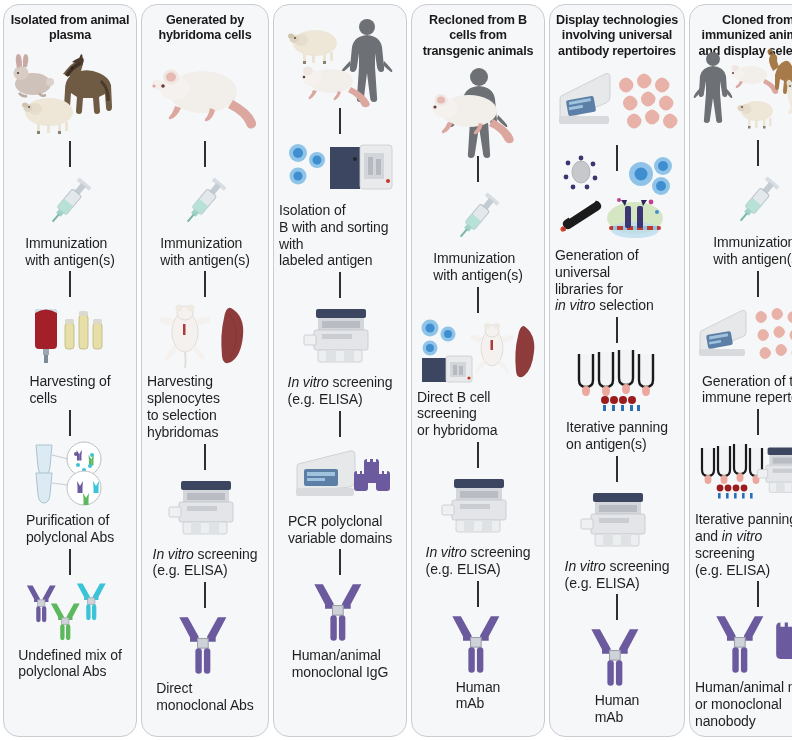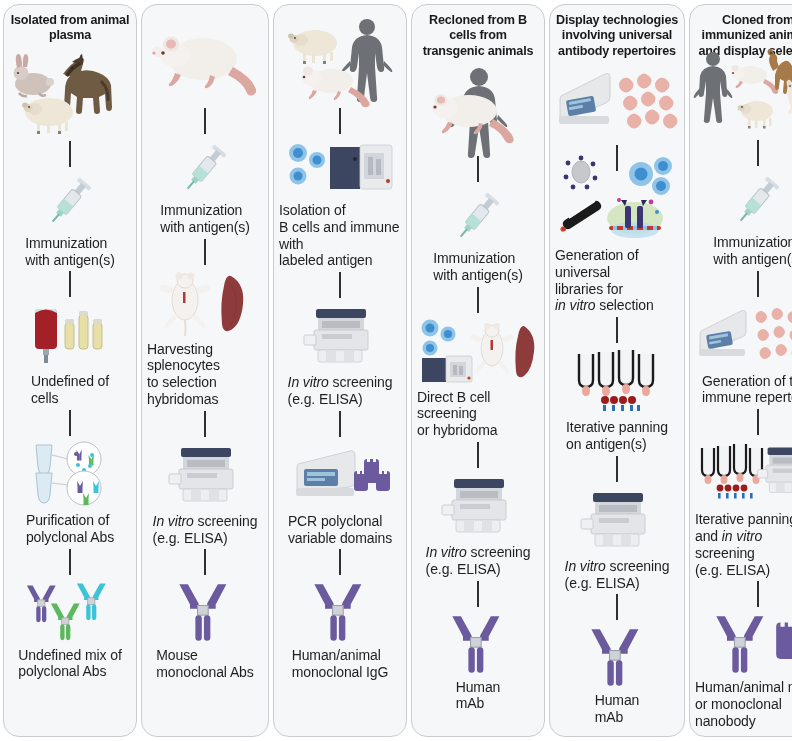--- a/index.html
+++ b/index.html
@@ -167,21 +167,21 @@
             <rect x="38" y="20" width="9" height="26" rx="3" fill="#e7dfa8" stroke="#bdb47e" stroke-width="0.8"></rect>
             <rect x="38" y="16" width="9" height="5" rx="1.5" fill="#dcd9cf"></rect>
             <rect x="52" y="12" width="9" height="34" rx="3" fill="#e7dfa8" stroke="#bdb47e" stroke-width="0.8"></rect>
             <rect x="52" y="8" width="9" height="5" rx="1.5" fill="#dcd9cf"></rect>
             <rect x="66" y="20" width="9" height="26" rx="3" fill="#e7dfa8" stroke="#bdb47e" stroke-width="0.8"></rect>
             <rect x="66" y="16" width="9" height="5" rx="1.5" fill="#dcd9cf"></rect>
           </g>
         </svg>
       </div>
       <div class="step-label">
-        <span>Undefined of</span><br>
+        <span>Harvesting of</span><br>
         <span>cells</span>
       </div>
     </div>
     <div class="connector"></div>
 
     <div class="step">
       <div class="step-art tall">
         <svg width="96" height="70" viewBox="0 0 96 70">
           <path d="M14 6 l16 0 l-2 22 q-1 8 -6 8 q-5 0 -6 -8z" fill="#dcebf3" stroke="#a9c3d1" stroke-width="1"></path>
           <path d="M14 34 l16 0 l-2 22 q-1 8 -6 8 q-5 0 -6 -8z" fill="#dcebf3" stroke="#a9c3d1" stroke-width="1"></path>
@@ -250,20 +250,21 @@
         </svg>
       </div>
       <div class="step-label">
         <span>Undefined mix of</span><br>
         <span>polyclonal Abs</span>
       </div>
     </div>
   </div>
 
   <div class="column">
+    <div class="col-title">Generated by hybridoma cells</div>
     <div class="hero">
       <svg width="116" height="88" viewBox="0 0 116 88">
         <ellipse cx="56" cy="44" rx="34" ry="21" fill="#f2eeea"></ellipse>
         <ellipse cx="28" cy="40" rx="15" ry="12" fill="#f5f1ee"></ellipse>
         <path d="M16 34 q-6 -5 -10 -1 q-3 4 2 8 q5 3 9 -2z" fill="#f4efec"></path>
         <ellipse cx="24" cy="29" rx="8" ry="7.5" fill="#f0e7e3"></ellipse>
         <ellipse cx="24" cy="29" rx="5" ry="4.5" fill="#e6b9b3"></ellipse>
         <circle cx="16" cy="38" r="1.8" fill="#6b3b3b"></circle>
         <circle cx="7" cy="38" r="1.6" fill="#e0a5a0"></circle>
         <path d="M86 52 q18 10 22 20 q3 6 -2 8 q-5 2 -7 -4 q-4 -9 -18 -16z" fill="#dba79f"></path>
@@ -344,21 +345,21 @@
       <div class="final-art">
         <svg width="64" height="62" viewBox="0 0 56 58">
           <path d="M4 2 l8 0 l10 18 l0 5 l-8 0 l0 -4z" fill="#6b5a9e"></path>
           <path d="M48 2 l-8 0 l-10 18 l0 5 l8 0 l0 -4z" fill="#6b5a9e"></path>
           <rect x="21" y="22" width="10" height="9" fill="#cfd2d8" stroke="#9aa0a8" stroke-width="1"></rect>
           <rect x="19" y="31" width="6" height="24" rx="3" fill="#6b5a9e"></rect>
           <rect x="27" y="31" width="6" height="24" rx="3" fill="#6b5a9e"></rect>
         </svg>
       </div>
       <div class="step-label">
-        <span>Mouse</span><br>
+        <span>Direct</span><br>
         <span>monoclonal Abs</span>
       </div>
     </div>
   </div>
 
   <div class="column">
     <div class="hero">
       <svg width="122" height="92" viewBox="0 0 122 92">
         <g>
           <ellipse cx="36" cy="30" rx="22" ry="13" fill="#eee7d8"></ellipse>
@@ -405,21 +406,21 @@
           <rect x="76" y="6" width="32" height="44" rx="3" fill="#e9eaec" stroke="#c9ccd1" stroke-width="0.8"></rect>
           <rect x="80" y="14" width="20" height="26" fill="#d2d5d9"></rect>
           <rect x="84" y="18" width="5" height="18" fill="#b6bac0"></rect>
           <rect x="92" y="20" width="5" height="16" fill="#b6bac0"></rect>
           <circle cx="71" cy="20" r="2" fill="#22262f"></circle>
           <circle cx="104" cy="42" r="2" fill="#c0392b"></circle>
         </svg>
       </div>
       <div class="step-label">
         <span>Isolation of</span><br>
-        <span>B cells and immune with</span><br>
+        <span>B with and sorting with</span><br>
         <span>labeled antigen</span>
       </div>
     </div>
     <div class="connector"></div>
 
     <div class="step">
       <div class="step-art tall">
         <svg width="80" height="62" viewBox="0 0 80 62">
           <rect x="16" y="4" width="50" height="9" rx="2" fill="#3d4660"></rect>
           <rect x="18" y="13" width="46" height="12" fill="#d3d6da"></rect>

